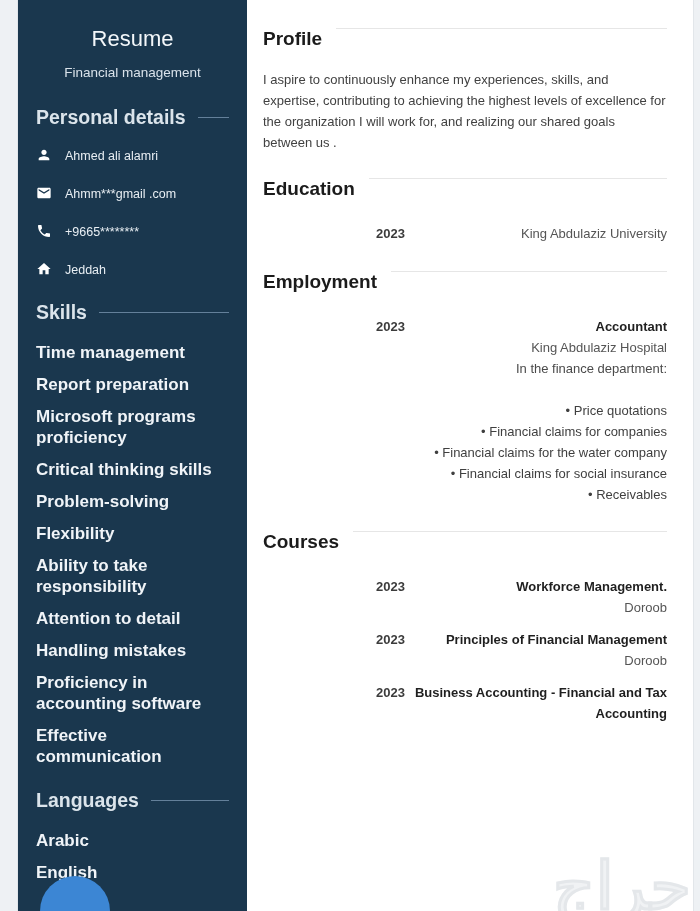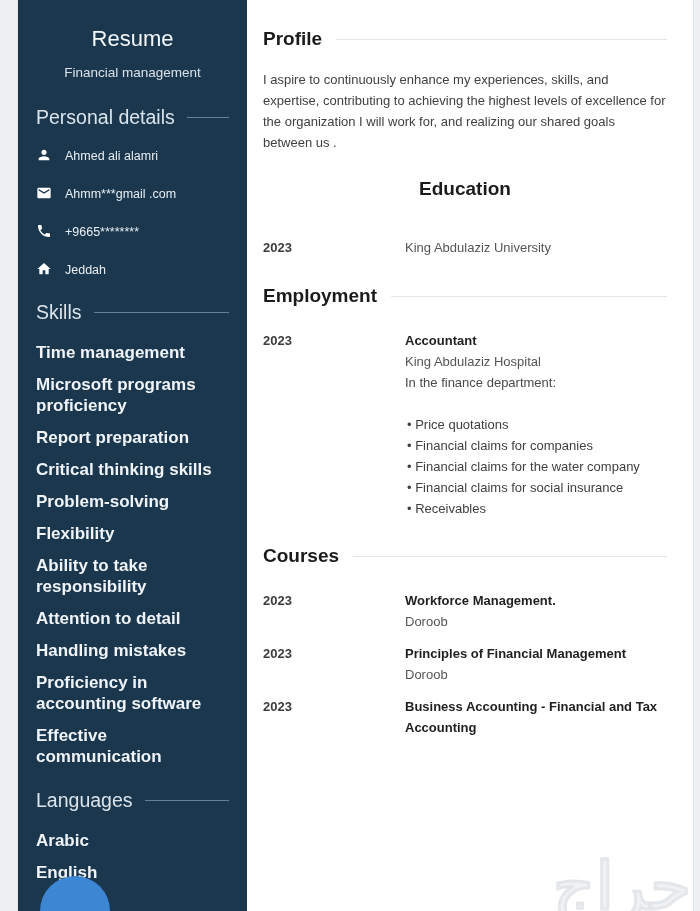--- a/index.html
+++ b/index.html
@@ -41,21 +41,21 @@
     margin-bottom: 26px;
   }
   .sb-section-head {
     display: flex;
     align-items: center;
     gap: 12px;
     margin: 16px 0 18px 0;
   }
   .sb-section-head h2 {
     font-size: 19.5px;
-    font-weight: 400;
+    font-weight: 700;
     color: #dbe4eb;
     white-space: nowrap;
   }
   .sb-section-head .rule {
     flex: 1;
     height: 1px;
     background: #64809a;
   }
   .contact-row {
     display: flex;
@@ -90,43 +90,43 @@
   .main {
     position: relative;
     flex: 1;
     background: #ffffff;
     padding: 28px 26px 0 16px;
     font-size: 13px;
     color: #414141;
   }
   .m-section-head {
     display: flex;
-    align-items: center;
     gap: 14px;
     margin-bottom: 0;
   }
   .m-section-head h2 {
     font-size: 19px;
     font-weight: 700;
     color: #1b1b1b;
     white-space: nowrap;
   }
   .m-section-head .rule { flex: 1; height: 1px; background: #e6e6e6; }
 
   .profile-text {
     margin-top: 19px;
     line-height: 21px;
     color: #414141;
     margin-bottom: 25px;
   }
-  .m-head-gap { margin-top: 13px; flex-direction: column; }
+  .m-head-gap { margin-top: 13px; }
 
   .entry-row {
     display: flex;
     margin-top: 23px;
+    text-align: right;
   }
   .entry-year {
     width: 142px;
     flex-shrink: 0;
     font-weight: 700;
     color: #3c3c3c;
     line-height: 21px;
   }
   .entry-body { flex: 1; line-height: 21px; }
   .entry-title { font-weight: 700; color: #1f1f1f; }
@@ -193,22 +193,22 @@
         </svg>
       <span class="ctext">Jeddah</span>
     </div>
 
     <div class="sb-section-head" style="margin-top:24px;">
       <h2>Skills</h2>
       <div class="rule"></div>
     </div>
     <ul class="sb-list skills-list">
       <li>Time management</li>
+      <li>Report preparation</li>
       <li>Microsoft programs proficiency</li>
-      <li>Report preparation</li>
       <li>Critical thinking skills</li>
       <li>Problem-solving</li>
       <li>Flexibility</li>
       <li>Ability to take responsibility</li>
       <li>Attention to detail</li>
       <li>Handling mistakes</li>
       <li>Proficiency in accounting software</li>
       <li>Effective communication</li>
     </ul>
 

